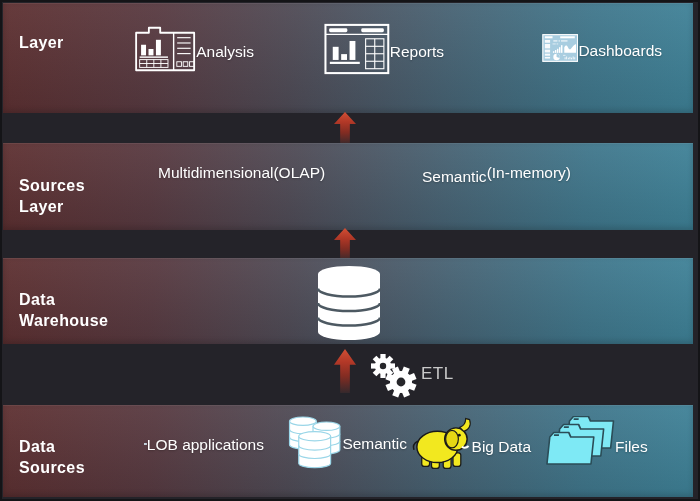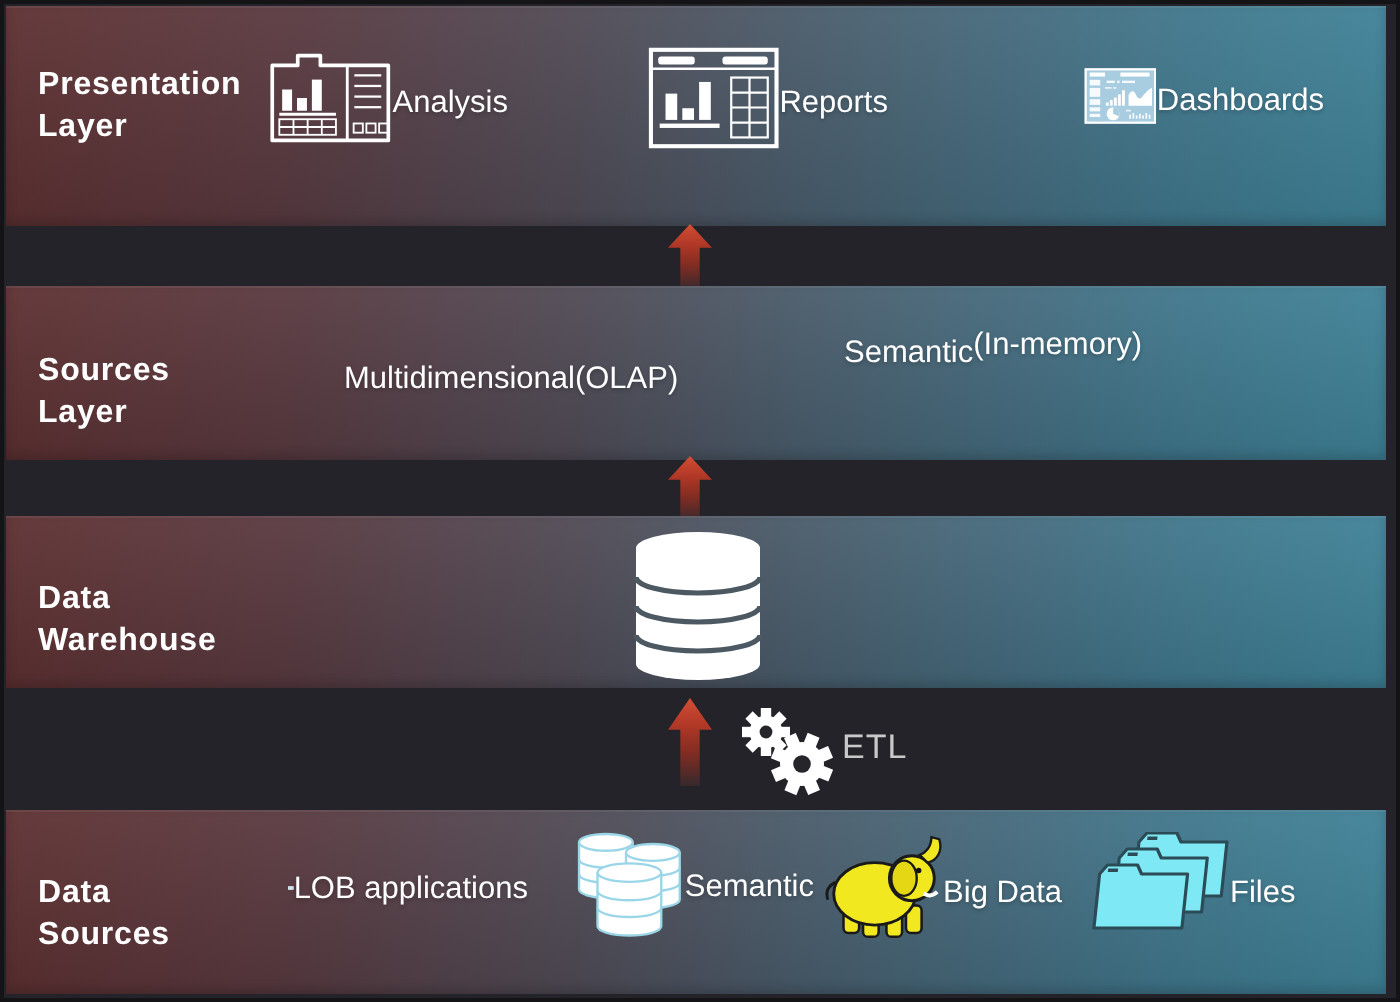--- a/index.html
+++ b/index.html
@@ -32,21 +32,20 @@
   .etl-label{position:absolute;color:#c9c9c9;font-size:17px;letter-spacing:.5px;text-align:right;}
   svg{display:block;}
 </style>
 </head>
 <body>
 
 <div class="stage">
 
   <section class="band" style="top:3px;height:110px;">
     <div class="band-title" style="top:29px;">
-      <div>Presentation</div>
       <div>Layer</div>
     </div>
   </section>
 
   <div class="item" style="left:134px;top:16px;width:120px;">
     <svg width="88" height="66" viewBox="0 0 88 66">
       <path d="M3 63 V10 H21 V3 H37 V10 H85 V63 Z" fill="none" stroke="#fff" stroke-width="2.6" stroke-linejoin="round"></path>
       <line x1="56" y1="10" x2="56" y2="63" stroke="#fff" stroke-width="2"></line>
       <rect x="10" y="27" width="7" height="15" fill="#fff"></rect>
       <rect x="20.5" y="33" width="7" height="9" fill="#fff"></rect>
@@ -124,21 +123,21 @@
 
   <div class="up-arrow" style="left:334px;top:112px;height:33px;"></div>
 
   <section class="band" style="top:143px;height:87px;">
     <div class="band-title" style="top:32px;">
       <div>Sources</div>
       <div>Layer</div>
     </div>
   </section>
 
-  <div class="item" style="left:172px;top:145px;width:130px;align-items:flex-end;">
+  <div class="item" style="left:158px;top:145px;width:130px;">
     <svg width="68" height="56" viewBox="0 0 68 56">
       <polygon points="34,2 66,15 34,28 2,15" fill="#fdfdfd" stroke="#a9adb3" stroke-width="1"></polygon>
       <polygon points="2,15 34,28 34,53 2,40" fill="#f6f6f6" stroke="#a9adb3" stroke-width="1"></polygon>
       <polygon points="34,28 66,15 66,40 34,53" fill="#e9e9ea" stroke="#a9adb3" stroke-width="1"></polygon>
       <polygon points="18,21.5 34,15 50,21.5 34,28" fill="#a6d9ee" stroke="#8fb8cc" stroke-width="1"></polygon>
       <polygon points="18,21.5 34,28 34,40.5 18,34" fill="#9fd2e8" stroke="#8fb8cc" stroke-width="1"></polygon>
       <line x1="18" y1="8.5" x2="50" y2="21.5" stroke="#a9adb3" stroke-width="1"></line>
       <line x1="50" y1="8.5" x2="18" y2="21.5" stroke="#a9adb3" stroke-width="1"></line>
       <line x1="18" y1="21.5" x2="18" y2="46.5" stroke="#a9adb3" stroke-width="1"></line>
       <line x1="2" y1="27.5" x2="34" y2="40.5" stroke="#a9adb3" stroke-width="1"></line>

